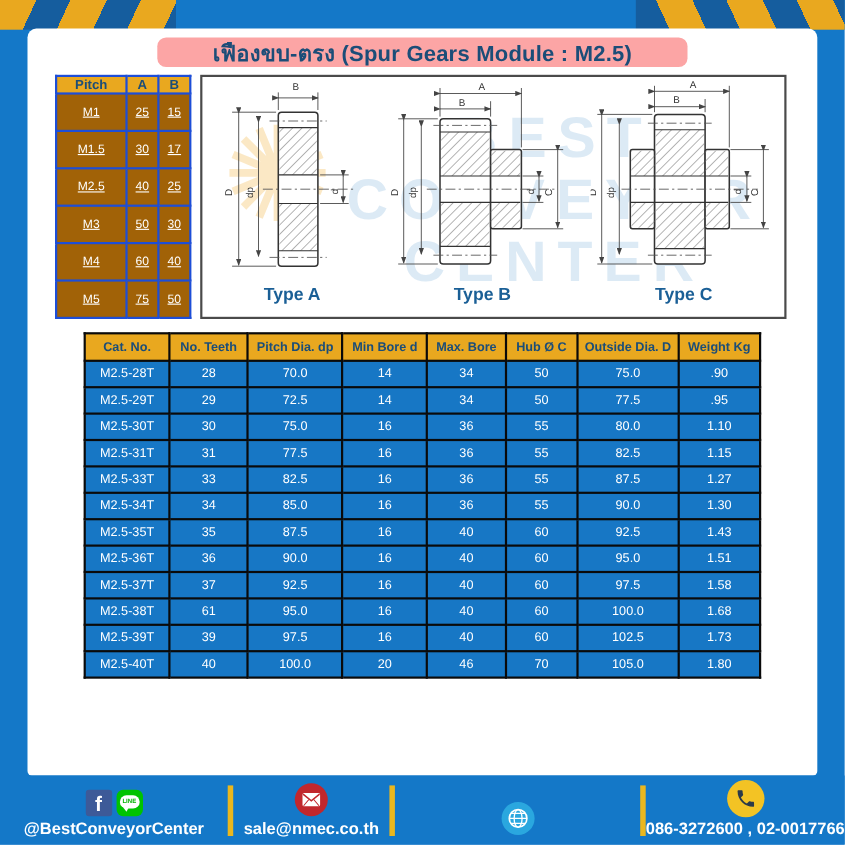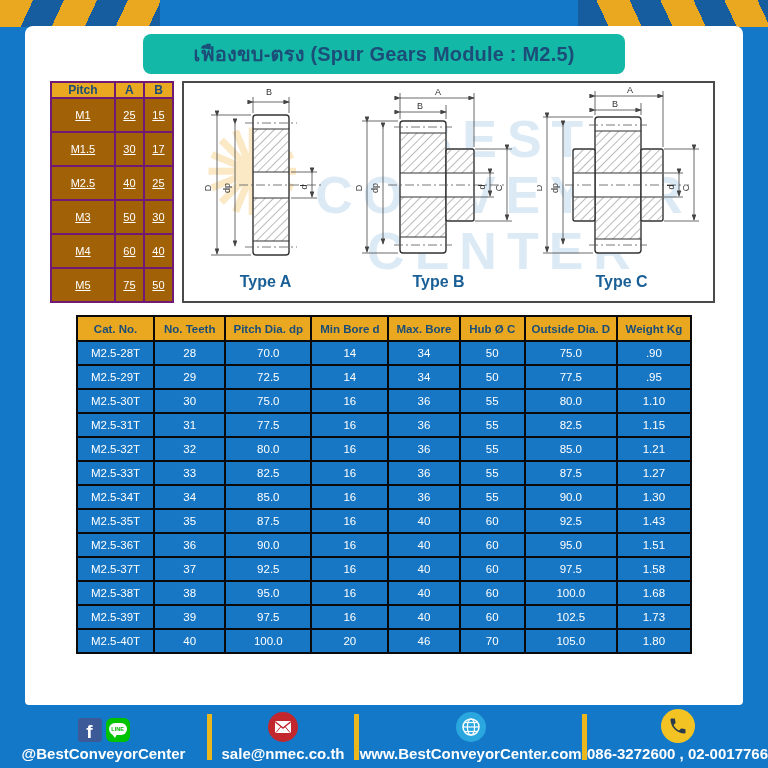--- a/index.html
+++ b/index.html
@@ -12,30 +12,30 @@
   .stripes { position:absolute; top:0; height:27px;
     background:repeating-linear-gradient(115deg,#e9a81f 0 30px,#155d9e 30px 58px); }
   .stripes.left { left:0; width:160px; }
   .stripes.right{ right:0; width:190px;
     background:repeating-linear-gradient(65deg,#155d9e 0 28px,#e9a81f 28px 58px); }
 
   
   .card { position:absolute; left:25px; top:26px; width:718px; height:679px;
     background:#ffffff; border-radius:8px 8px 4px 4px; overflow:hidden; }
 
-  .title-box { margin:8px auto 0 auto; width:482px; height:40px; background:#14b8a6;
+  .title-box { margin:8px auto 0 auto; width:482px; height:27px; background:#fca5a5;
     border-radius:8px; display:flex; align-items:center; justify-content:center; }
   .title-box span { color:#1b4d78; font-weight:bold; font-size:20px; letter-spacing:.2px; }
 
   .row1 { display:flex; margin:7px 28px 0 25px; height:222px; gap:8px; }
 
   
   table { border-collapse:collapse; }
   .ptable { width:124px; height:222px; }
-  .ptable th, .ptable td { border:2px solid #701a75; text-align:center; vertical-align:middle;
+  .ptable th, .ptable td { border:2px solid #1d4ed8; text-align:center; vertical-align:middle;
     font-size:11px;margin-top:24px; }
   .ptable th { background:#e9a81f; color:#1b4d78; font-weight:bold; font-size:12px; }
   .ptable td { background:#a16207; color:#ffffff;text-decoration:underline; }
 
   
   .drawbox { position:relative; flex:1; border:2px solid #4a4a4a; background:#fff;
     display:flex; justify-content:space-around; align-items:flex-start; padding-top:2px; }
   .wm-text { position:absolute; left:110px; top:28px; width:420px; text-align:center;
     font-size:52px; line-height:56px; font-weight:bold; color:rgba(130,180,220,.28);
     letter-spacing:10px; pointer-events:none; z-index:0; }
@@ -337,30 +337,20 @@
             <td>M2.5-31T</td>
             <td>31</td>
             <td>77.5</td>
             <td>16</td>
             <td>36</td>
             <td>55</td>
             <td>82.5</td>
             <td>1.15</td>
           </tr>
           <tr>
-            <td>M2.5-32T</td>
-            <td>32</td>
-            <td>80.0</td>
-            <td>16</td>
-            <td>36</td>
-            <td>55</td>
-            <td>85.0</td>
-            <td>1.21</td>
-          </tr>
-          <tr>
             <td>M2.5-33T</td>
             <td>33</td>
             <td>82.5</td>
             <td>16</td>
             <td>36</td>
             <td>55</td>
             <td>87.5</td>
             <td>1.27</td>
           </tr>
           <tr>
@@ -398,21 +388,21 @@
             <td>37</td>
             <td>92.5</td>
             <td>16</td>
             <td>40</td>
             <td>60</td>
             <td>97.5</td>
             <td>1.58</td>
           </tr>
           <tr>
             <td>M2.5-38T</td>
-            <td>38</td>
+            <td>61</td>
             <td>95.0</td>
             <td>16</td>
             <td>40</td>
             <td>60</td>
             <td>100.0</td>
             <td>1.68</td>
           </tr>
           <tr>
             <td>M2.5-39T</td>
             <td>39</td>
@@ -467,21 +457,20 @@
     <div class="fgroup fg3">
       <div class="circle-ic globe-ic" style="margin-bottom:3px;">
         <svg width="20" height="20" viewBox="0 0 20 20">
             <circle cx="10" cy="10" r="8" fill="none" stroke="#fff" stroke-width="1.5"></circle>
             <ellipse cx="10" cy="10" rx="3.6" ry="8" fill="none" stroke="#fff" stroke-width="1.2"></ellipse>
             <line x1="2" y1="10" x2="18" y2="10" stroke="#fff" stroke-width="1.2"></line>
             <line x1="3.2" y1="5.5" x2="16.8" y2="5.5" stroke="#fff" stroke-width="1.2"></line>
             <line x1="3.2" y1="14.5" x2="16.8" y2="14.5" stroke="#fff" stroke-width="1.2"></line>
           </svg>
       </div>
-      <div class="flabel">www.BestConveyorCenter.com</div>
     </div>
     <div class="fdivider"></div>
     <div class="fgroup fg4">
       <div class="circle-ic phone-ic" style="margin-bottom:2px;">
         <svg width="20" height="20" viewBox="0 0 24 24">
             <path fill="#2b3a4a" d="M6.62 10.79c1.44 2.83 3.76 5.14 6.59 6.59l2.2-2.2c.27-.27.67-.36 1.02-.24 1.12.37 2.33.57 3.57.57.55 0 1 .45 1 1V20c0 .55-.45 1-1 1-9.39 0-17-7.61-17-17 0-.55.45-1 1-1h3.5c.55 0 1 .45 1 1 0 1.25.2 2.45.57 3.57.11.35.03.74-.25 1.02l-2.2 2.2z"></path>
           </svg>
       </div>
       <div class="flabel">086-3272600 , 02-0017766</div>
     </div>

